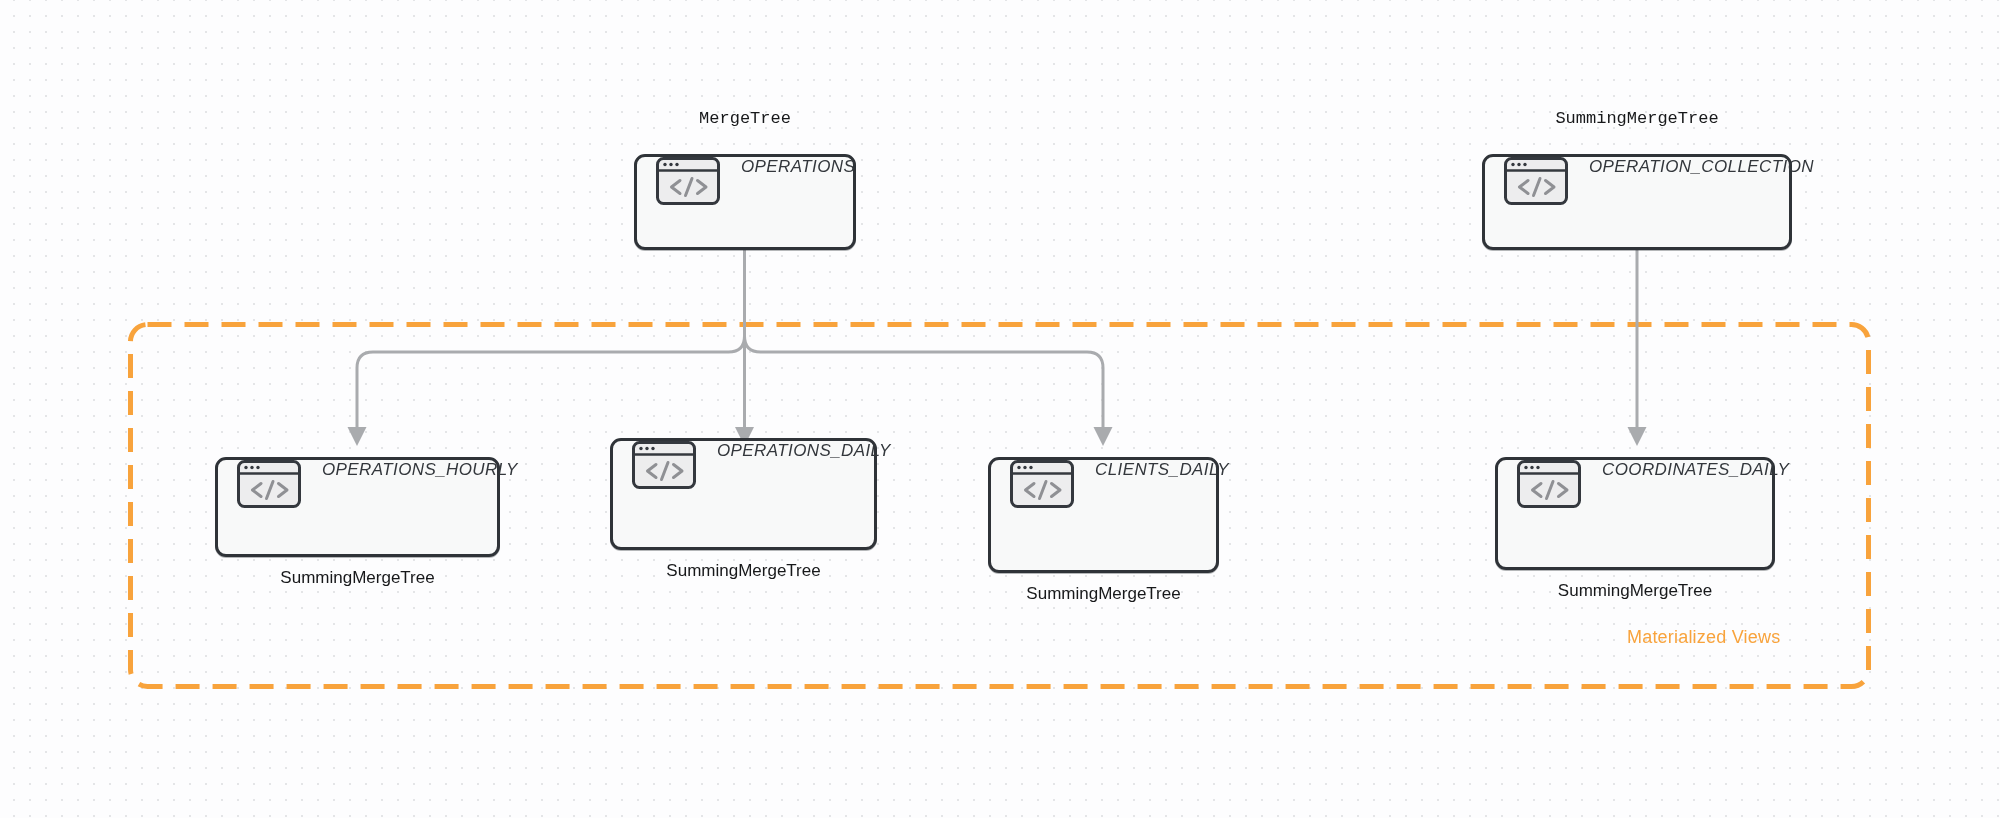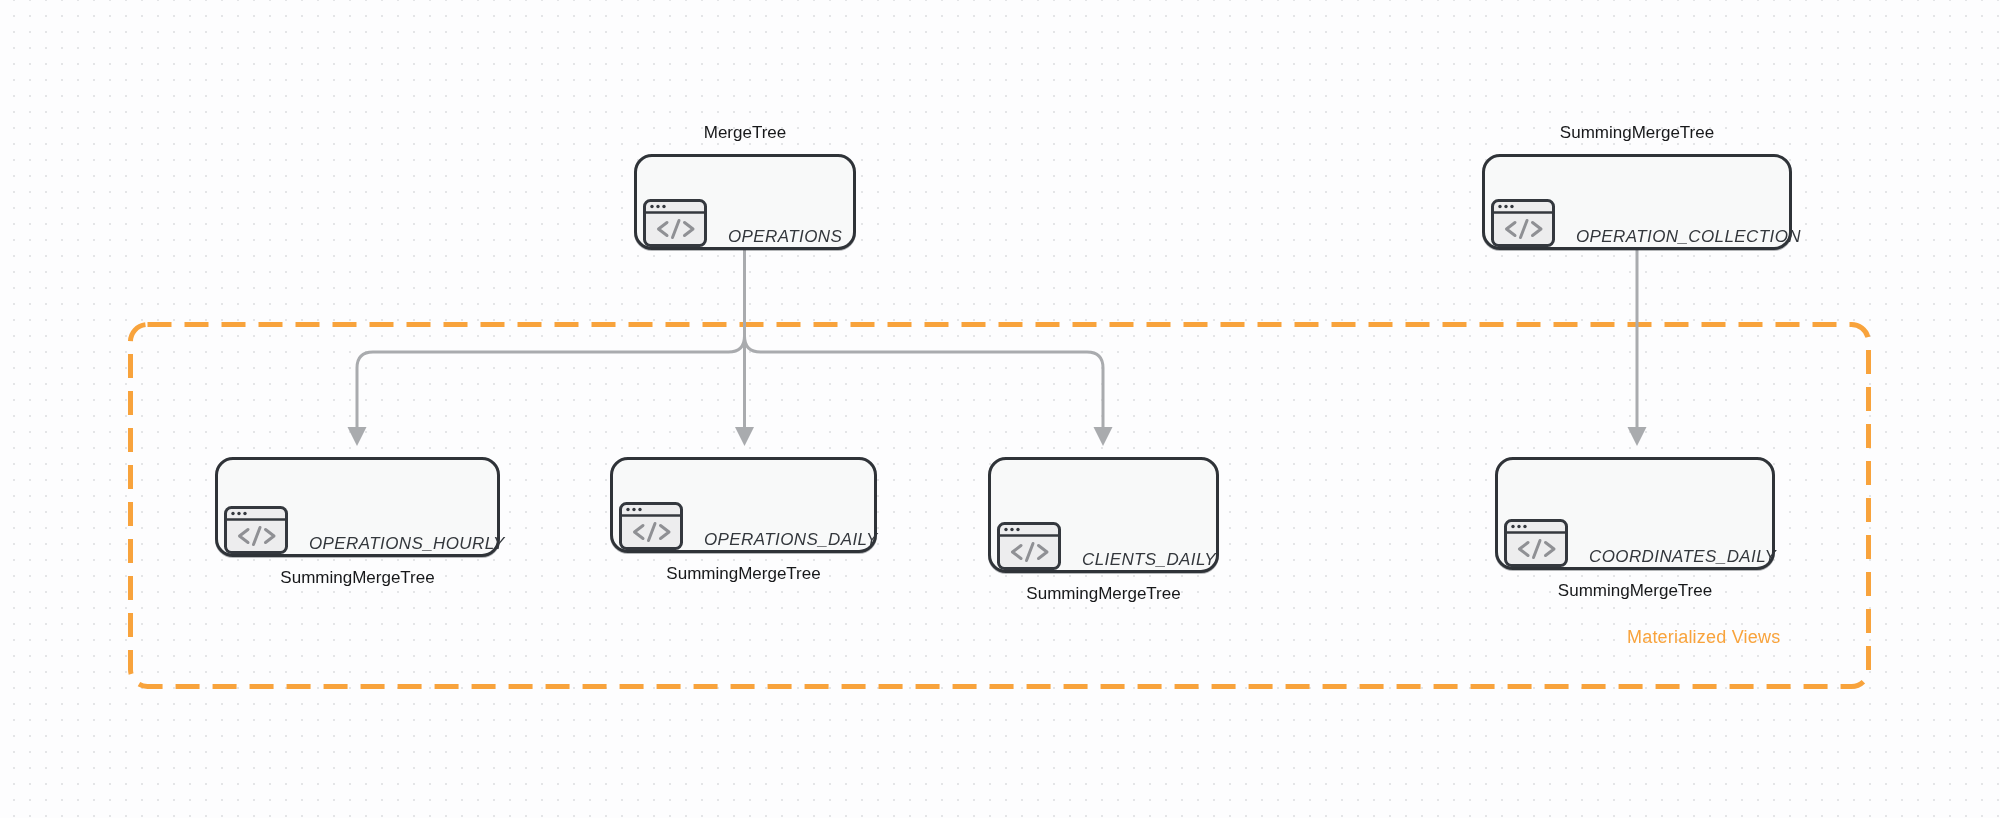--- a/index.html
+++ b/index.html
@@ -20,42 +20,42 @@
     position:absolute;left:0;top:0;width:2000px;height:818px;
     pointer-events:none;
   }
   .node-wrap{
     position:absolute;
   }
   .node-box{
     position:absolute;left:0;top:0;right:0;bottom:0;
     background:#f8f9f9;
     border:3px solid #2f3338;
-    border-radius:18px;
+    border-radius:11px;
     box-shadow:0 1px 0 rgba(47,51,56,.35);
-    display:flex;align-items:flex-end;
-    padding-left:6px;gap:21px;
+    display:flex;align-items:flex-start;
+    padding-left:19px;gap:21px;
     box-sizing:border-box;
     cursor:pointer;
   }
   .node-title{
     font-size:17px;
     font-style:italic;
     font-weight:500;
     letter-spacing:.4px;
     color:#33373c;
     white-space:nowrap;
   }
   .engine-label{
     position:absolute;left:50%;transform:translateX(-50%);
     white-space:nowrap;
     font-size:17px;
     color:#17181a;
   }
-  .engine-label.above{bottom:100%;margin-bottom:11px;}
+  .engine-label.above{bottom:100%;margin-bottom:26px;font-family:Liberation Mono, monospace;}
   .engine-label.below{top:100%;margin-top:11px;}
   .node-icon{display:block;flex:0 0 auto;}
   #group-label{
     position:absolute;
     left:1627px;top:627px;
     font-size:18px;
     font-weight:500;
     letter-spacing:.2px;
     color:#f8a33c;
     white-space:nowrap;
@@ -140,21 +140,21 @@
           <polyline points="24,23.5 15.5,30 24,36.5"></polyline>
             <line x1="29.5" y1="38.5" x2="36" y2="21.5"></line>
             <polyline points="41.5,23.5 50,30 41.5,36.5"></polyline>
         </g>
       </svg>
       <span class="node-title">OPERATIONS_HOURLY</span>
     </div>
     <div class="engine-label below">SummingMergeTree</div>
   </div>
 
-  <div class="node-wrap" style="left:610px;top:457px;width:267px;height:96px">
+  <div class="node-wrap" style="left:610px;top:438px;width:267px;height:112px">
     <div class="node-box">
       <svg class="node-icon" width="64" height="48" viewBox="0 0 64 48">
         <rect x="1.5" y="1.5" width="61" height="45" rx="6" fill="#ededee" stroke="#34383e" stroke-width="3"></rect>
         <line x1="2" y1="13.5" x2="62" y2="13.5" stroke="#34383e" stroke-width="2.5"></line>
         <circle cx="9" cy="7.5" r="1.7" fill="#34383e"></circle>
           <circle cx="15" cy="7.5" r="1.7" fill="#34383e"></circle>
           <circle cx="21" cy="7.5" r="1.7" fill="#34383e"></circle>
         <g stroke="#8f9094" stroke-width="3" fill="none" stroke-linecap="round" stroke-linejoin="round">
           <polyline points="24,23.5 15.5,30 24,36.5"></polyline>
             <line x1="29.5" y1="38.5" x2="36" y2="21.5"></line>

